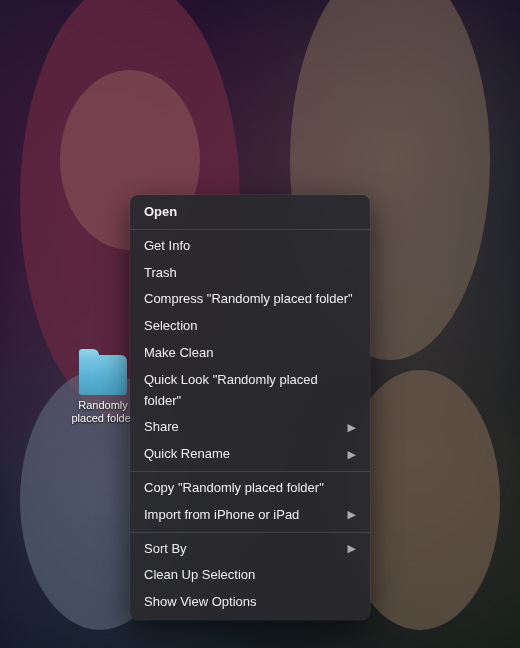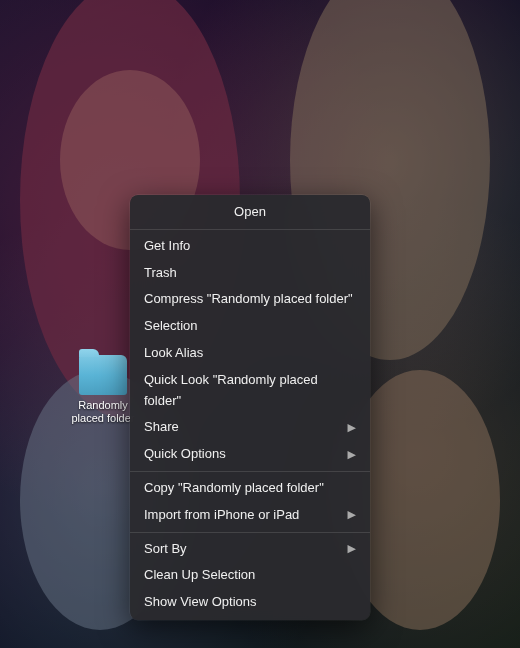--- a/index.html
+++ b/index.html
@@ -88,22 +88,21 @@
       justify-content: space-between;
       padding: 3px 14px;
       cursor: pointer;
       color: #f0f0f0;
       font-size: 13px;
       line-height: 1.6;
       min-height: 22px;
     }
 
     .menu-item.bold {
-      font-weight: 400;
-      justify-content: center;
+      font-weight: 700;
     }
 
     .menu-item .arrow {
       font-size: 11px;
       color: #aaa;
       margin-left: 4px;
     }
 
     .menu-separator {
       height: 1px;
@@ -156,34 +155,34 @@
 
   <div class="menu-item">
     <span>Compress "Randomly placed folder"</span>
   </div>
 
   <div class="menu-item">
     <span>Selection</span>
   </div>
 
   <div class="menu-item">
-    <span>Look Alias</span>
+    <span>Make Clean</span>
   </div>
 
   <div class="menu-item">
     <span>Quick Look "Randomly placed folder"</span>
   </div>
 
   <div class="menu-item">
     <span>Share</span>
     <span class="arrow">▶</span>
   </div>
 
   <div class="menu-item">
-    <span>Quick Options</span>
+    <span>Quick Rename</span>
     <span class="arrow">▶</span>
   </div>
 
   <div class="menu-separator"></div>
 
   <div class="menu-item">
     <span>Copy "Randomly placed folder"</span>
   </div>
 
   <div class="menu-item">

